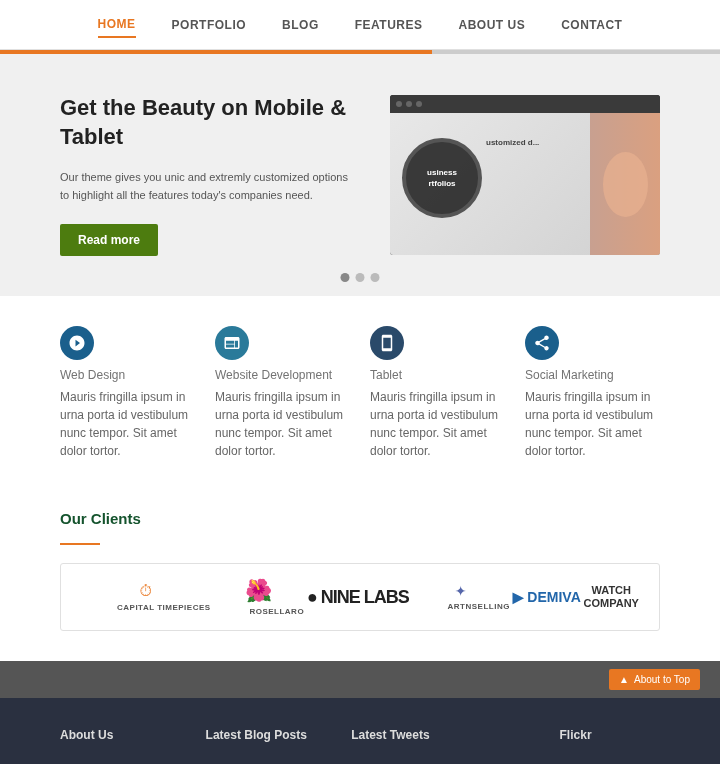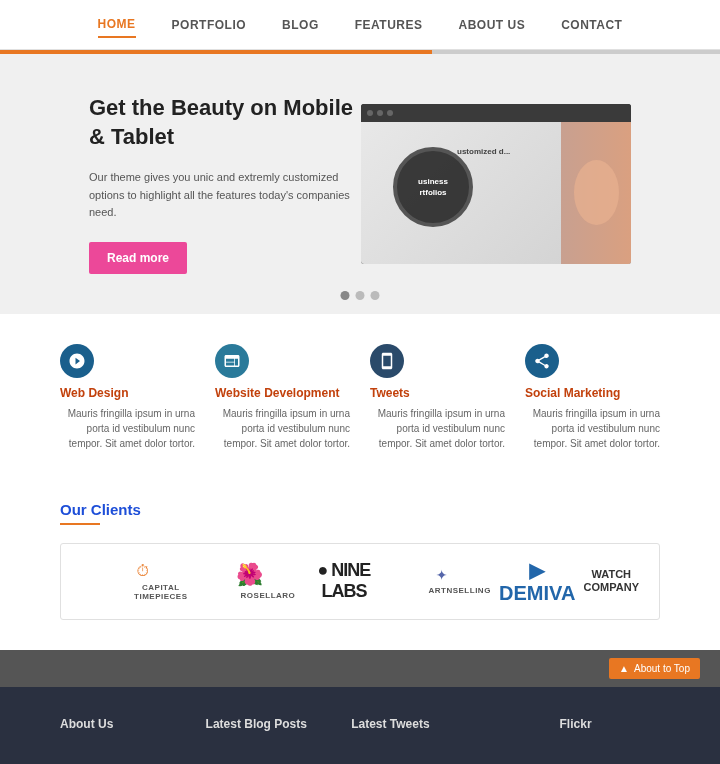--- a/index.html
+++ b/index.html
@@ -38,21 +38,21 @@
     .orange-bar {
       height: 4px;
       background: linear-gradient(to right, #e87722 60%, #ccc 60%);
     }
 
     
     .hero {
       background: #f0f0f0;
       display: flex;
       align-items: center;
-      padding: 40px 89px;
+      padding: 40px 60px;
       min-height: 200px;
       position: relative;
       overflow: hidden;
     }
     .hero-text {
       flex: 1;
       max-width: 340px;
     }
     .hero-title {
       font-size: 22px;
@@ -61,21 +61,21 @@
       margin-bottom: 18px;
       line-height: 1.3;
     }
     .hero-desc {
       font-size: 11px;
       color: #555;
       line-height: 1.6;
       margin-bottom: 20px;
     }
     .btn-readmore {
-      background: #ec4899;
+      background: #4d7c0f;
       color: #fff;
       border: none;
       padding: 9px 18px;
       font-size: 12px;
       font-weight: bold;
       cursor: pointer;
       border-radius: 2px;
     }
     .hero-dots {
       position: absolute;
@@ -134,21 +134,21 @@
     .magnifier {
       width: 80px;
       height: 80px;
       border-radius: 50%;
       background: rgba(0,0,0,0.75);
       display: flex;
       align-items: center;
       justify-content: center;
       border: 4px solid #555;
       position: absolute;
-      left: 32px;
+      left: 12px;
       top: 25px;
     }
     .magnifier-text {
       color: #fff;
       font-size: 8px;
       font-weight: bold;
       text-align: center;
       line-height: 1.4;
     }
     .browser-face {
@@ -198,41 +198,40 @@
       align-items: center;
       justify-content: center;
       margin-bottom: 8px;
     }
     .project-icon.blue { background: #1a5f8c; }
     .project-icon.teal { background: #2a7a9a; }
     .project-icon.dark { background: #2a4a6a; }
     .project-icon svg { width: 18px; height: 18px; fill: #fff; }
     .project-name {
       font-size: 12px;
-      font-weight: bold;
-      color: #c2410c;
+      font-weight: normal;
+      color: #737373;
       margin-bottom: 6px;
     }
     .project-desc {
-      font-size: 10px;
+      font-size: 12px;
       color: #666;
       line-height: 1.5;
-      text-align: right;
     }
 
     
     .clients-section {
       padding: 20px 60px 30px;
       background: #fff;
     }
     .clients-title {
       font-size: 15px;
       font-weight: bold;
-      color: #1d4ed8;
-      margin-bottom: 5px;
+      color: #14532d;
+      margin-bottom: 16px;
     }
     .clients-underline {
       width: 40px;
       height: 2px;
       background: #e87722;
       margin-bottom: 18px;
     }
     .clients-bar {
       border: 1px solid #e0e0e0;
       border-radius: 3px;
@@ -369,21 +368,21 @@
       <div class="project-name">Website Development</div>
       <p class="project-desc">Mauris fringilla ipsum in urna porta id vestibulum nunc tempor. Sit amet dolor tortor.</p>
     </div>
 
     <div class="project-item">
       <div class="project-icon dark">
         <svg viewBox="0 0 24 24">
             <path d="M17 1.01L7 1c-1.1 0-2 .9-2 2v18c0 1.1.9 2 2 2h10c1.1 0 2-.9 2-2V3c0-1.1-.9-1.99-2-1.99zM17 19H7V5h10v14z"></path>
           </svg>
       </div>
-      <div class="project-name">Tweets</div>
+      <div class="project-name">Tablet</div>
       <p class="project-desc">Mauris fringilla ipsum in urna porta id vestibulum nunc tempor. Sit amet dolor tortor.</p>
     </div>
 
     <div class="project-item">
       <div class="project-icon blue">
         <svg viewBox="0 0 24 24">
             <path d="M18 16.08c-.76 0-1.44.3-1.96.77L8.91 12.7c.05-.23.09-.46.09-.7s-.04-.47-.09-.7l7.05-4.11c.54.5 1.25.81 2.04.81 1.66 0 3-1.34 3-3s-1.34-3-3-3-3 1.34-3 3c0 .24.04.47.09.7L8.04 9.81C7.5 9.31 6.79 9 6 9c-1.66 0-3 1.34-3 3s1.34 3 3 3c.79 0 1.5-.31 2.04-.81l7.12 4.16c-.05.21-.08.43-.08.65 0 1.61 1.31 2.92 2.92 2.92s2.92-1.31 2.92-2.92-1.31-2.92-2.92-2.92z"></path>
           </svg>
       </div>
       <div class="project-name">Social Marketing</div>
@@ -406,21 +405,21 @@
       <span class="client-logo-text">Rosellaro</span>
     </div>
     <div class="client-logo">
       <span style="font-size:18px;font-weight:900;color:#222;letter-spacing:-1px;">● NINE LABS</span>
     </div>
     <div class="client-logo">
       <span style="font-size:14px;color:#5566aa;">✦</span>
       <span class="client-logo-text">artnselling</span>
     </div>
     <div class="client-logo">
-      <span style="font-size:20px;color:#2266aa;font-weight:bold;">▶ DEMIVA</span>
+      <span style="font-size:14px;color:#2266aa;font-weight:bold;">▶ DEMIVA</span>
     </div>
     <div class="client-logo">
       <span style="font-size:11px;font-weight:bold;color:#333;text-align:center;line-height:1.2;">WATCH<br>COMPANY</span>
     </div>
   </div>
 </section>
 
 <div class="back-to-top-bar">
   <button class="back-to-top-btn">
     <span>▲</span>

